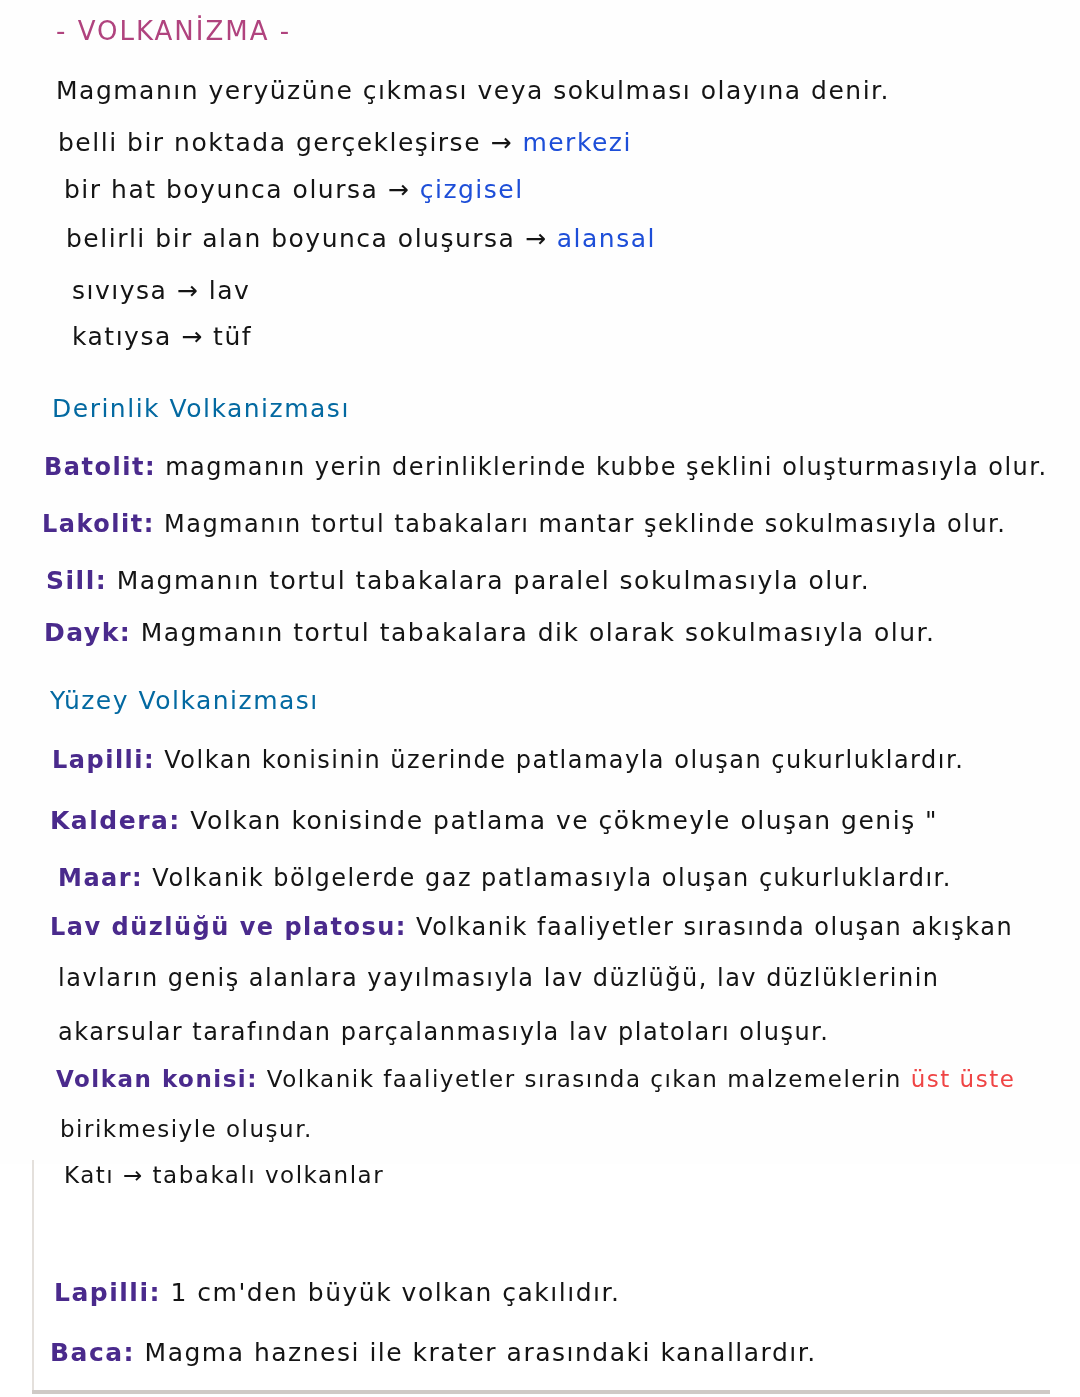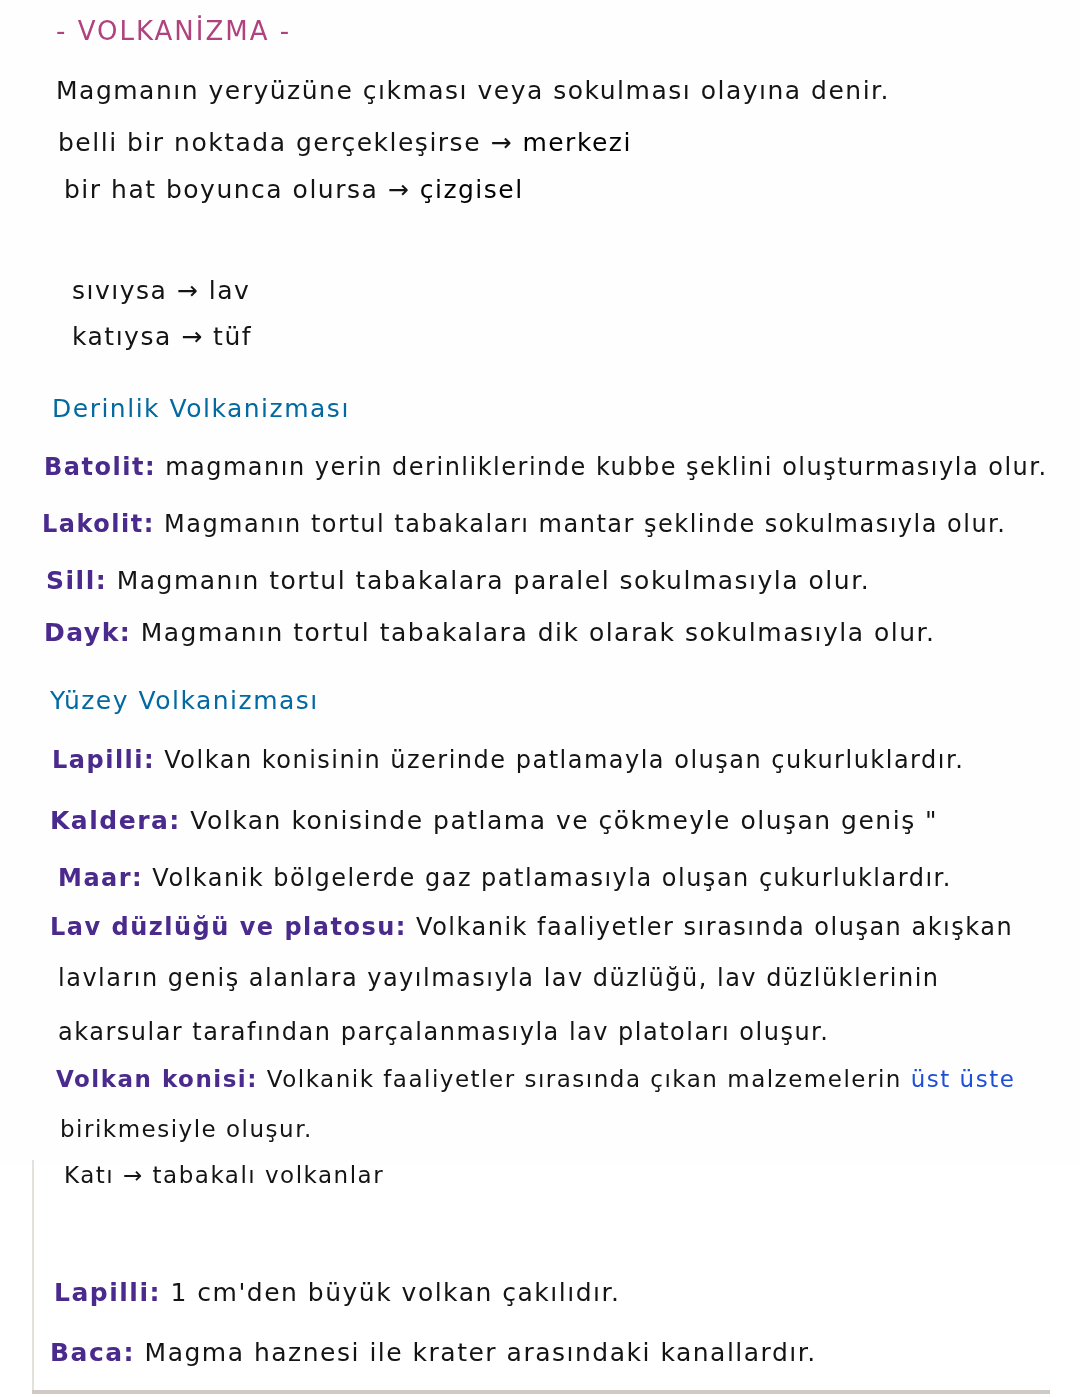--- a/index.html
+++ b/index.html
@@ -28,44 +28,49 @@
       white-space: nowrap;
       font-size: 25px;
       letter-spacing: 1.5px;
       line-height: 1;
     }
     .title {
       color: #b0437e;
       font-size: 26px;
       letter-spacing: 2px;
     }
-    .pink { color: #000000; }
+    .pink { color: #1d4ed8; }
     .heading { color: #0369a1; font-size: 25px; }
     .term { color: #4a2a8c; font-weight: bold; }
-    .faint { color: #1d4ed8; }
+    .faint { color: #ef4444; }
     .arrow { color: #141414; }
   </style>
 </head>
 <body>
 
 <div class="page">
 
   <div class="line title" style="left:56px; top:18px;">- VOLKANİZMA -</div>
 
   <div class="line" style="left:56px; top:78px;">Magmanın yeryüzüne çıkması veya sokulması olayına denir.</div>
 
   <div class="line" style="left:58px; top:130px;">
     <span>belli bir noktada gerçekleşirse</span>
     <span class="arrow">→</span>
     <span class="pink">merkezi</span>
   </div>
   <div class="line" style="left:64px; top:177px;">
     <span>bir hat boyunca olursa</span>
     <span class="arrow">→</span>
     <span class="pink">çizgisel</span>
+  </div>
+  <div class="line" style="left:66px; top:226px;">
+    <span>belirli bir alan boyunca oluşursa</span>
+    <span class="arrow">→</span>
+    <span class="pink">alansal</span>
   </div>
 
   <div class="line" style="left:72px; top:278px;">
     <span>sıvıysa</span>
     <span>→</span>
     <span>lav</span>
   </div>
   <div class="line" style="left:72px; top:324px;">
     <span>katıysa</span>
     <span>→</span>

